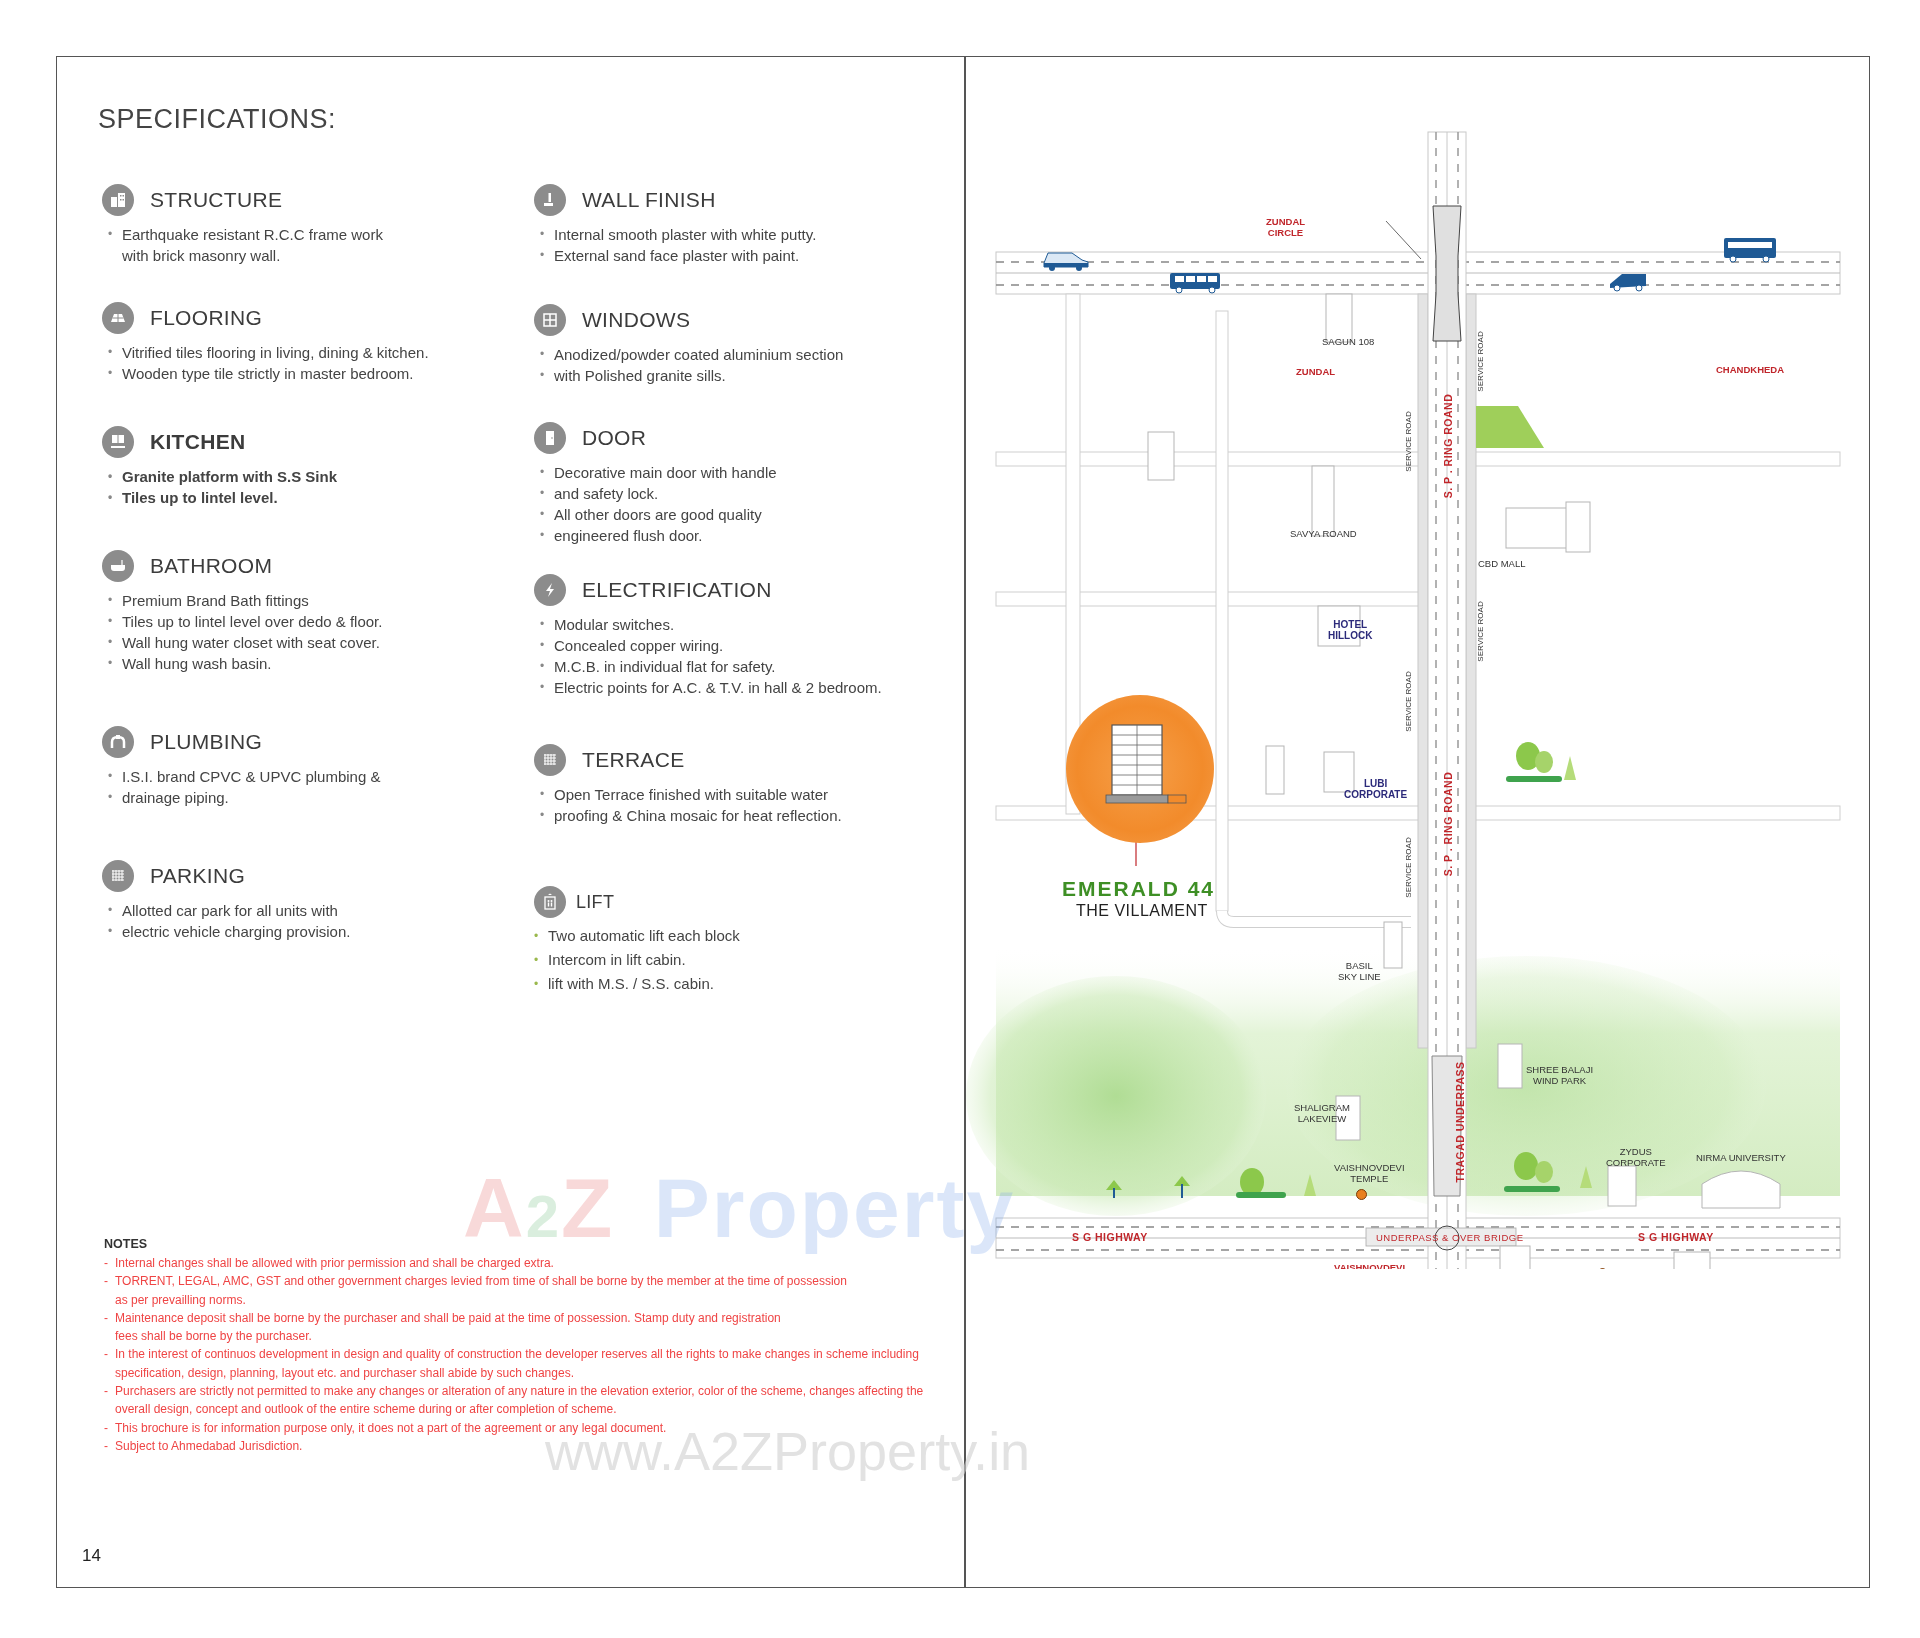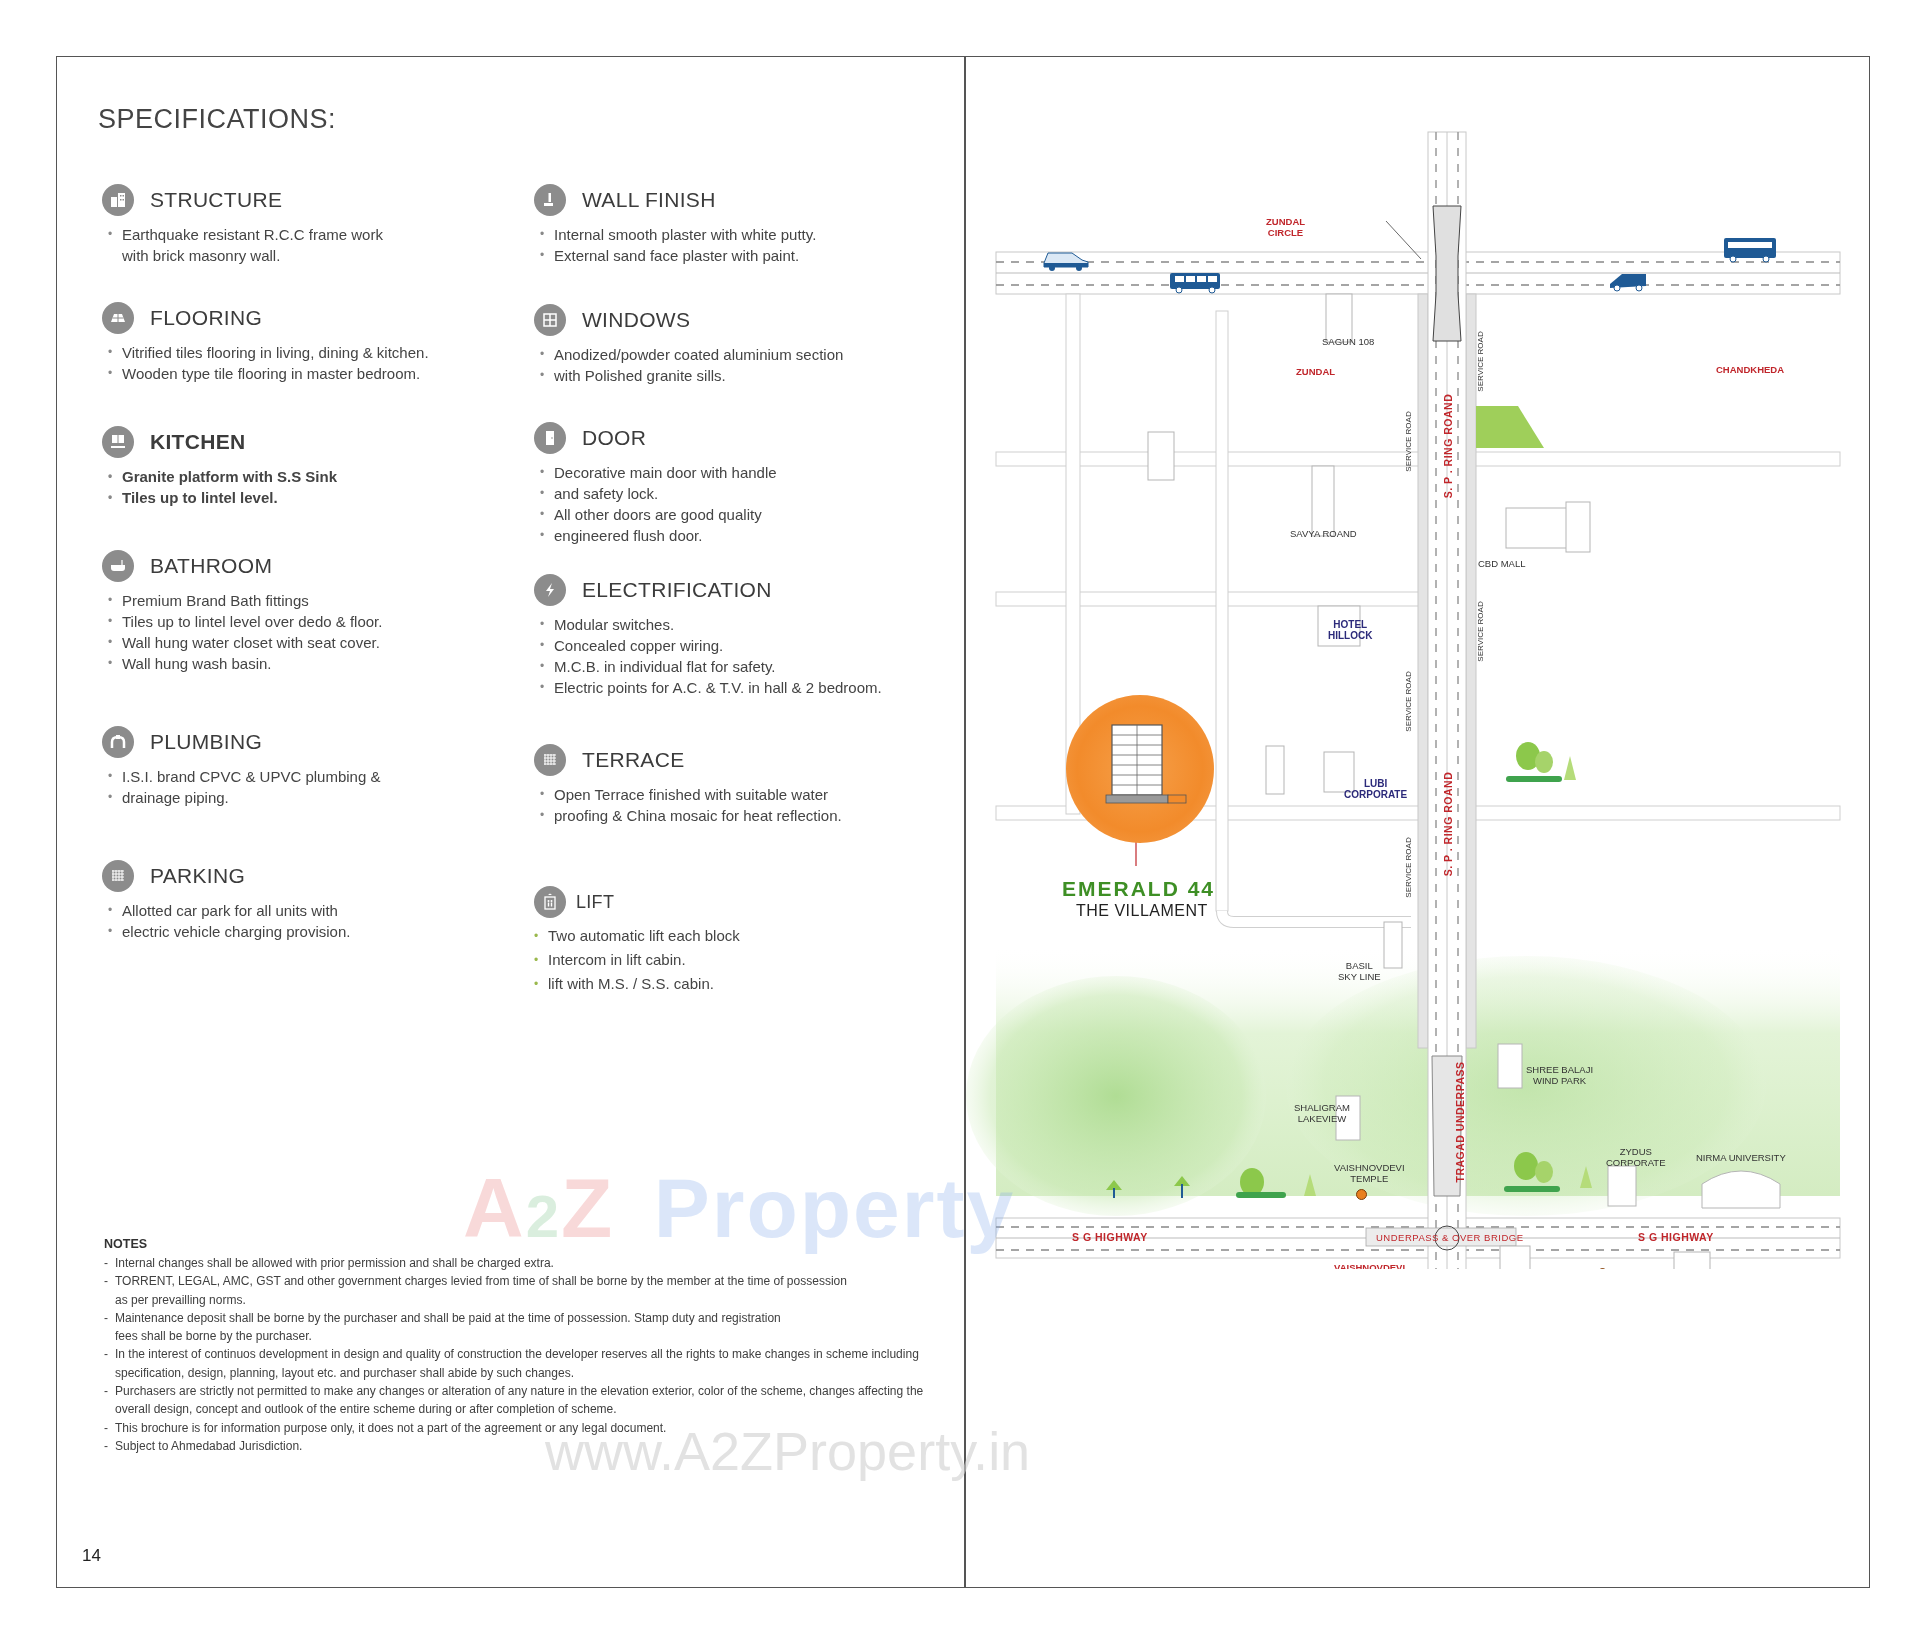--- a/index.html
+++ b/index.html
@@ -17,21 +17,21 @@
   .spec-icon svg { width:20px; height:20px; }
   .spec-name { font-size:21px; color:#3c3c3c; letter-spacing:0.3px; }
   .spec-items { list-style:none; padding:0; margin:8px 0 0 6px; }
   .spec-items li { font-size:15px; line-height:21px; color:#444; padding-left:14px; position:relative; }
   .spec-items li::before { content:"•"; position:absolute; left:0; top:0; color:#888; font-size:12px; }
   .spec-items.lift li::before { color:#9ab84c; }
 
   .notes { position:absolute; left:48px; top:1181px; width:860px; }
   .notes-title { font-size:12.5px; font-weight:bold; color:#333; margin-bottom:3px; }
   .notes-list { list-style:none; margin:0; padding:0; }
-  .notes-list li { font-size:12px; line-height:18.3px; color:#404040; padding-left:11px; position:relative; font-family:"Liberation Sans Narrow","Liberation Sans", sans-serif; }
+  .notes-list li { font-size:12px; line-height:18.3px; color:#ef4444; padding-left:11px; position:relative; font-family:"Liberation Sans Narrow","Liberation Sans", sans-serif; }
   .notes-list li::before { content:"-"; position:absolute; left:0; }
 
   .page-num { position:absolute; font-size:17px; color:#222; }
 
   .watermark-logo { position:absolute; left:463px; top:1160px; font-size:84px; font-weight:bold; letter-spacing:2px; opacity:0.28; white-space:nowrap; }
   .watermark-url { position:absolute; left:545px; top:1420px; font-size:54px; color:#cfcfcf; opacity:0.6; white-space:nowrap; }
 
   
   .map-label { position:absolute; font-size:9.5px; color:#333; text-align:center; line-height:11px; white-space:nowrap; }
   .map-label.red { color:#c0262b; font-weight:bold; }
@@ -80,21 +80,21 @@
           <svg viewBox="0 0 20 20">
             <path d="M3 14 L6 6 L14 6 L17 14 Z" fill="#fff"></path>
             <line x1="10" y1="6" x2="10" y2="14" stroke="#8c8c8c" stroke-width="1"></line>
             <line x1="4.5" y1="10" x2="15.5" y2="10" stroke="#8c8c8c" stroke-width="1"></line>
           </svg>
         </span>
       <span class="spec-name">FLOORING</span>
     </div>
     <ul class="spec-items">
       <li>Vitrified tiles flooring in living, dining &amp; kitchen.</li>
-      <li>Wooden type tile flooring in master bedroom.</li>
+      <li>Wooden type tile strictly in master bedroom.</li>
     </ul>
   </div>
 
   <div class="spec" style="left:46px; top:370px;font-weight:bold;">
     <div class="spec-head">
       <span class="spec-icon">
           <svg viewBox="0 0 20 20">
             <rect x="4" y="3" width="12" height="8" fill="#fff"></rect>
             <line x1="10" y1="3" x2="10" y2="11" stroke="#8c8c8c"></line>
             <rect x="3" y="14" width="14" height="2" fill="#fff"></rect>

